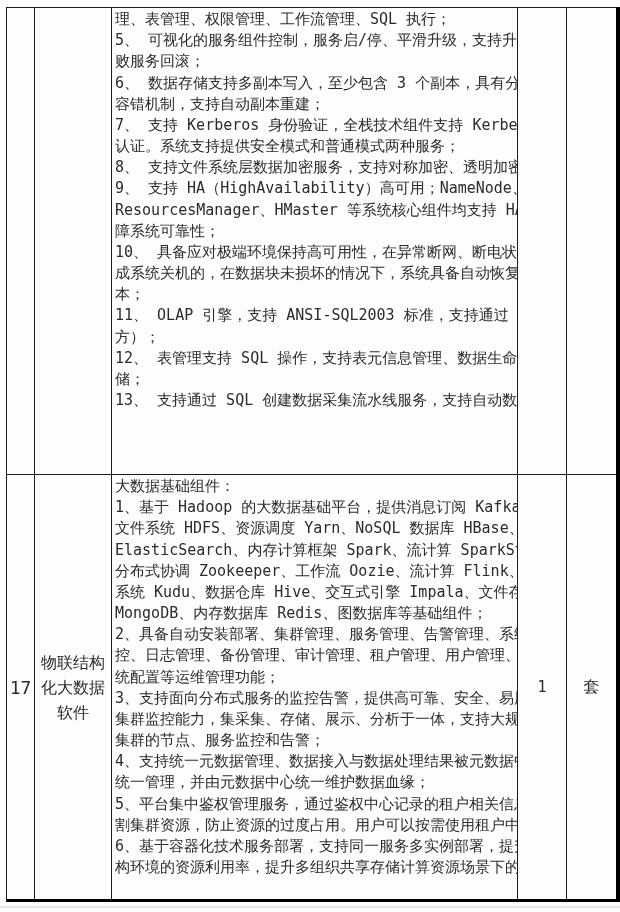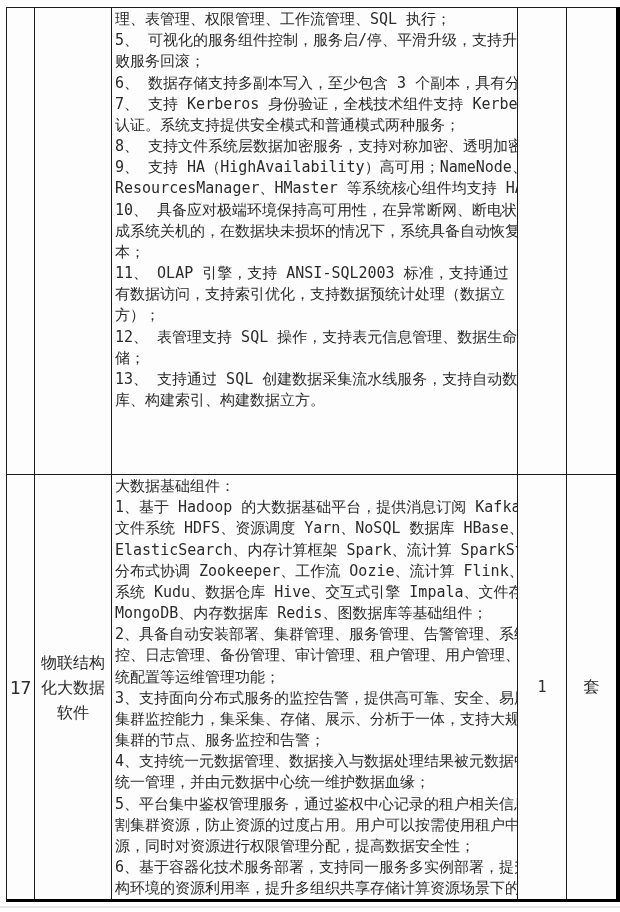--- a/index.html
+++ b/index.html
@@ -87,35 +87,35 @@
   <div class="spec-table">
 
     <div class="trow row-first">
       <div class="tcell cell-seq"></div>
       <div class="tcell cell-name"></div>
       <div class="tcell cell-spec">
           <div class="tline">理、表管理、权限管理、工作流管理、SQL 执行；</div>
           <div class="tline">5、 可视化的服务组件控制，服务启/停、平滑升级，支持升级失</div>
           <div class="tline">败服务回滚；</div>
           <div class="tline">6、 数据存储支持多副本写入，至少包含 3 个副本，具有分布式</div>
+          <div class="tline">容错机制，支持自动副本重建；</div>
           <div class="tline">7、 支持 Kerberos 身份验证，全栈技术组件支持 Kerberos 安全</div>
           <div class="tline">认证。系统支持提供安全模式和普通模式两种服务；</div>
           <div class="tline">8、 支持文件系统层数据加密服务，支持对称加密、透明加密；</div>
           <div class="tline">9、 支持 HA（HighAvailability）高可用；NameNode、</div>
           <div class="tline">ResourcesManager、HMaster 等系统核心组件均支持 HA 部署，保</div>
+          <div class="tline">障系统可靠性；</div>
           <div class="tline">10、 具备应对极端环境保持高可用性，在异常断网、断电状况造</div>
           <div class="tline">成系统关机的，在数据块未损坏的情况下，系统具备自动恢复脚</div>
           <div class="tline">本；</div>
           <div class="tline">11、 OLAP 引擎，支持 ANSI-SQL2003 标准，支持通过 SQL 覆盖所</div>
-          <div class="tline">有数据访问，支持索引优化，支持数据预统计处理（数据立</div>
           <div class="tline">方）；</div>
           <div class="tline">12、 表管理支持 SQL 操作，支持表元信息管理、数据生命周期管</div>
           <div class="tline">储；</div>
           <div class="tline">13、 支持通过 SQL 创建数据采集流水线服务，支持自动数据入</div>
-          <div class="tline">库、构建索引、构建数据立方。</div>
         </div>
       <div class="tcell cell-qty"></div>
       <div class="tcell cell-unit"></div>
     </div>
 
     <div class="trow row-second">
       <div class="tcell cell-seq">17</div>
       <div class="tcell cell-name">
           <div class="name-line">物联结构</div>
           <div class="name-line">化大数据</div>
@@ -132,21 +132,20 @@
           <div class="tline">2、具备自动安装部署、集群管理、服务管理、告警管理、系统监</div>
           <div class="tline">控、日志管理、备份管理、审计管理、租户管理、用户管理、系</div>
           <div class="tline">统配置等运维管理功能；</div>
           <div class="tline">3、支持面向分布式服务的监控告警，提供高可靠、安全、易用的</div>
           <div class="tline">集群监控能力，集采集、存储、展示、分析于一体，支持大规模</div>
           <div class="tline">集群的节点、服务监控和告警；</div>
           <div class="tline">4、支持统一元数据管理、数据接入与数据处理结果被元数据中心</div>
           <div class="tline">统一管理，并由元数据中心统一维护数据血缘；</div>
           <div class="tline">5、平台集中鉴权管理服务，通过鉴权中心记录的租户相关信息分</div>
           <div class="tline">割集群资源，防止资源的过度占用。用户可以按需使用租户中资</div>
-          <div class="tline">源，同时对资源进行权限管理分配，提高数据安全性；</div>
           <div class="tline">6、基于容器化技术服务部署，支持同一服务多实例部署，提升异</div>
           <div class="tline">构环境的资源利用率，提升多组织共享存储计算资源场景下的数</div>
         </div>
       <div class="tcell cell-qty">1</div>
       <div class="tcell cell-unit">套</div>
     </div>
 
   </div>
 
   <div class="scan-smudge"></div>

